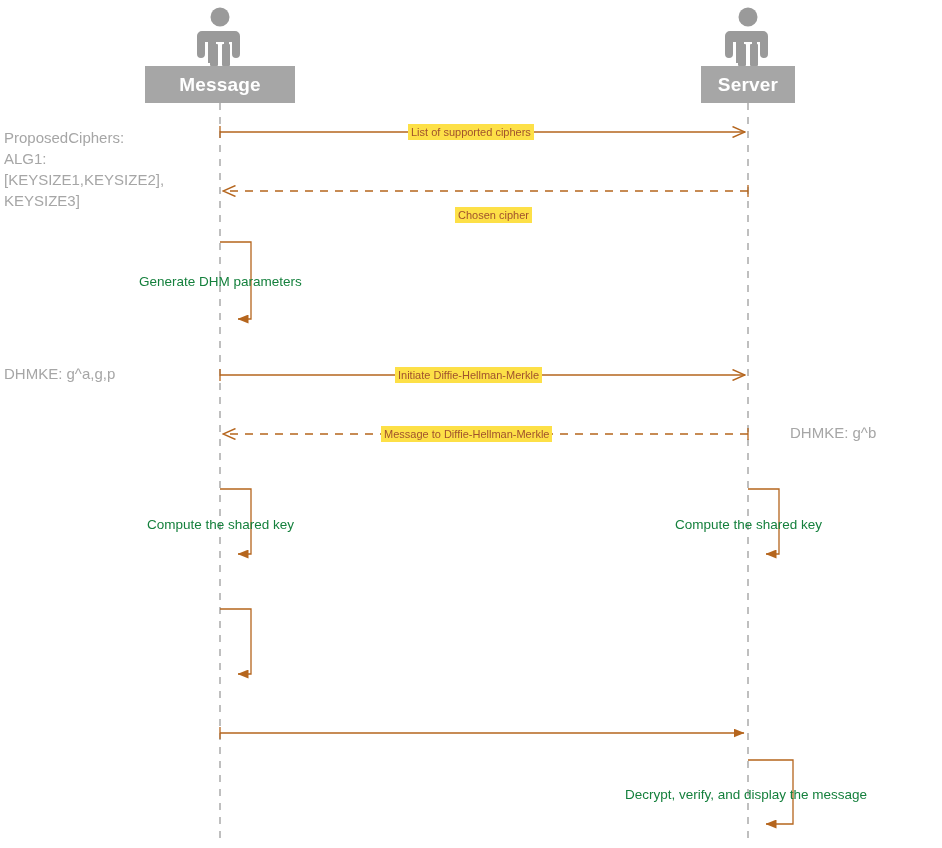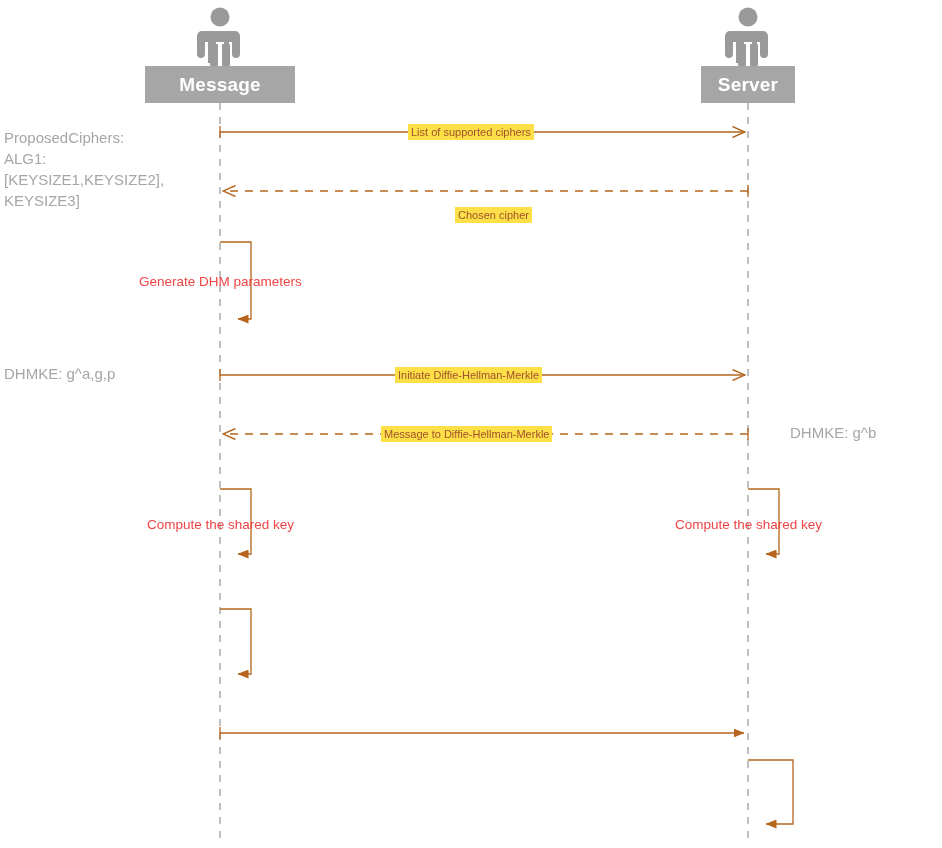--- a/index.html
+++ b/index.html
@@ -45,21 +45,21 @@
     position: absolute;
     color: #a0522d;
     font-size: 11px;
     white-space: nowrap;
     background: #fde047;
     padding: 0 3px;
     line-height: 16px;
   }
   .self-label {
     position: absolute;
-    color: #ef4444;
+    color: #15803d;
     font-size: 13.5px;
     white-space: nowrap;
     line-height: 16px;
   }
   
   .side-note {
     position: absolute;
     color: #a6a6a6;
     font-size: 15px;
     line-height: 21px;
@@ -152,20 +152,21 @@
   <div class="msg-label" style="left:395px; top:367px;">Initiate Diffie-Hellman-Merkle</div>
 
   <div class="msg-label" style="left:381px; top:426px;">Message to Diffie-Hellman-Merkle</div>
 
   <div class="self-label" style="left:147px; top:517px;">Compute the shared key</div>
 
   <div class="self-label" style="left:675px; top:517px;">Compute the shared key</div>
 
 
 
+  <div class="self-label" style="left:625px; top:787px;">Decrypt, verify, and display the message</div>
 
   <div class="side-note right-aligned" style="left:4px; top:127px; width:180px;">
     <div>ProposedCiphers:</div>
     <div>ALG1:[KEYSIZE1,KEYSIZE2],</div>
     <div>KEYSIZE3]</div>
   </div>
 
 
   <div class="side-note right-aligned" style="left:4px; top:363px; width:180px;">
     <div>DHMKE: g^a,g,p</div>

